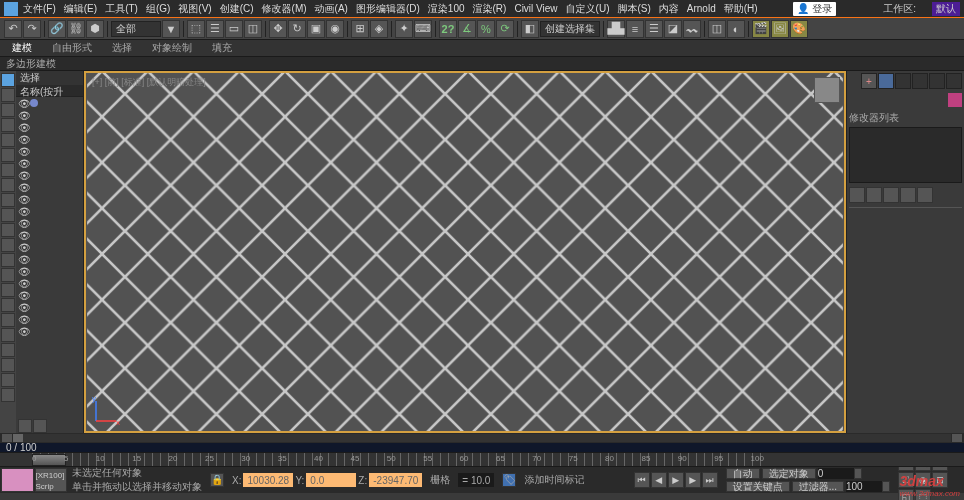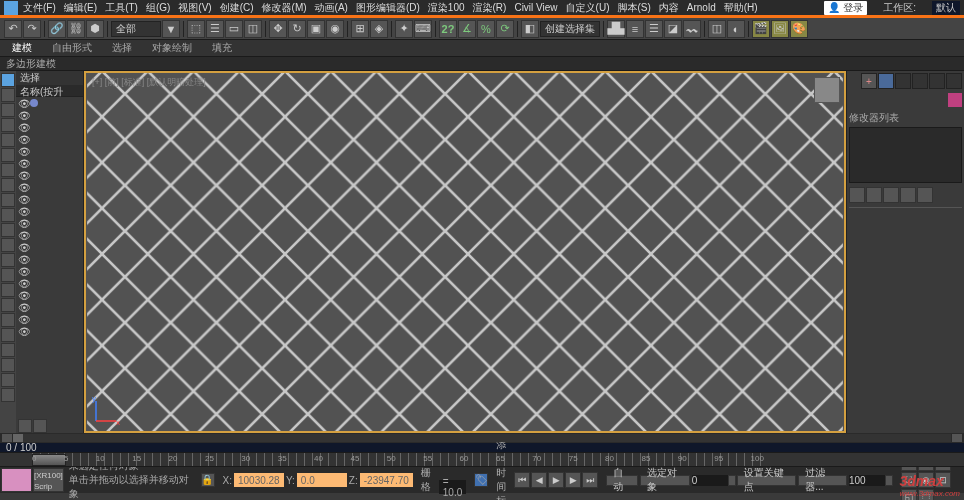--- a/index.html
+++ b/index.html
@@ -1,23 +1,23 @@
 <!DOCTYPE html>
 <html><head>
 <meta charset="utf-8">
 <style>
 * { margin: 0; padding: 0; box-sizing: border-box; font-family: "Microsoft YaHei", Arial, sans-serif; }
 body { width: 964px; height: 500px; background: #3a3a3a; color: #ccc; font-size: 10px; overflow: hidden; position: relative; }
 
-.menubar { height: 18px; background: #2a2a2a; display: flex; align-items: center; padding: 0 4px; gap: 2px; border-bottom: 3px solid #f97316; }
+.menubar { height: 18px; background: #2a2a2a; display: flex; align-items: center; padding: 0 4px; gap: 2px; border-bottom: 1px solid #f97316; }
 .menubar .icon { width: 14px; height: 14px; background: #5ba3e0; display: inline-block; }
 .menubar .m { padding: 0 3px; color: #ddd; cursor: default; white-space: nowrap; }
 .menubar .right { margin-left: auto; display: flex; align-items: center; gap: 16px; }
 .menubar .login { background: #fff; color: #333; padding: 0 4px; border-radius: 1px; }
-.menubar .workspace { color: #ccc; }
+.menubar .workspace { color: #ccc; margin-left: 31px; }
 
 .toolbar { height: 22px; background: #444; display: flex; align-items: center; padding: 0 4px; gap: 1px; border-bottom: 1px solid #1a1a1a; }
 .toolbar .btn { width: 18px; height: 18px; background: #555; border: 1px solid #333; display: flex; align-items: center; justify-content: center; color: #ccc; font-size: 11px; }
 .toolbar .sep { width: 1px; height: 16px; background: #222; margin: 0 2px; }
 .toolbar .dd { height: 16px; background: #333; border: 1px solid #222; color: #ccc; padding: 0 4px; min-width: 50px; display: flex; align-items: center; }
 .toolbar .green { color: #7dc97d; }
 .toolbar .yellow { background: #888844; }
 
 .ribbon { height: 15px; background: #333; display: flex; align-items: center; padding: 8px 2px; border-bottom: 1px solid #1a1a1a; }
 .ribbon .tab { padding: 0 10px; color: #aaa; height: 100%; display: flex; align-items: center; }
@@ -79,21 +79,21 @@
 .status .mat .slot.pink { background:#d890c0; }
 .status .info { display:flex; flex-direction:column; justify-content:center; padding:0 4px; color:#aaa; }
 .status .mid { flex:1; display:flex; align-items:center; gap:8px; padding:0 4px; color:#aaa; }
 .status .coord { display:flex; gap:2px; align-items:center; }
 .status .coord .f { background:#1a1a1a; padding:0 4px; min-width:50px; height:14px; display:flex; align-items:center; }
 .status .coord .f.dis { background:#fdba74; color:#666; }
 .status .grid { display:flex; align-items:flex-end; gap:8px; }
 .status .grid .f { background:#1a1a1a; padding:0 4px; height:14px; display:flex; align-items:center; }
 .status .playback { display:flex; align-items:center; gap:1px; padding:0 4px; }
 .status .playback .b { width:16px; height:16px; background:#555; border:1px solid #333; display:flex; align-items:center; justify-content:center; color:#ccc; font-size:9px; }
-.status .right-section { display:flex; flex-direction:row; padding: 1px 4px; gap:1px;justify-content:space-between; }
+.status .right-section { display:flex; flex-direction:column; padding: 1px 4px; gap:1px;justify-content:space-between; }
 .status .right-section .row { display:flex; gap:2px; align-items:center; }
 .status .right-section .btn { height:11px; background:#555; border:1px solid #333; padding:0 6px; color:#ccc; display:flex; align-items:center; }
 .status .spin { display:flex; align-items:center; }
 .status .spin .f { background:#1a1a1a; width:36px; height:11px; }
 .status .spin .a { width:8px; height:11px; background:#555; border:1px solid #333; }
 
 .watermark { position:absolute; right:4px; bottom:2px; color:#d04040; font-weight:bold; font-size:14px; z-index:100; font-style:italic; }
 .watermark .sub { font-size:8px; color:#d04040; display:block; font-weight:normal; }
 </style>
 </head>
@@ -114,21 +114,21 @@
   <span class="m">渲染(R)</span>
   <span class="m">Civil View</span>
   <span class="m">自定义(U)</span>
   <span class="m">脚本(S)</span>
   <span class="m">内容</span>
   <span class="m">Arnold</span>
   <span class="m">帮助(H)</span>
   <div class="right">
     <span class="login">👤 <span>登录</span></span>
     <span class="workspace">工作区:</span>
-    <span class="dd" style="background:#0f172a;padding:0 4px;">默认</span>
+    <span class="dd" style="background:#4c1d95;padding:0 4px;">默认</span>
   </div>
 </div>
 
 <div class="toolbar">
   <div class="btn">↶</div>
   <div class="btn">↷</div>
   <div class="sep"></div>
   <div class="btn">🔗</div>
   <div class="btn">⛓</div>
   <div class="btn">⬢</div>

